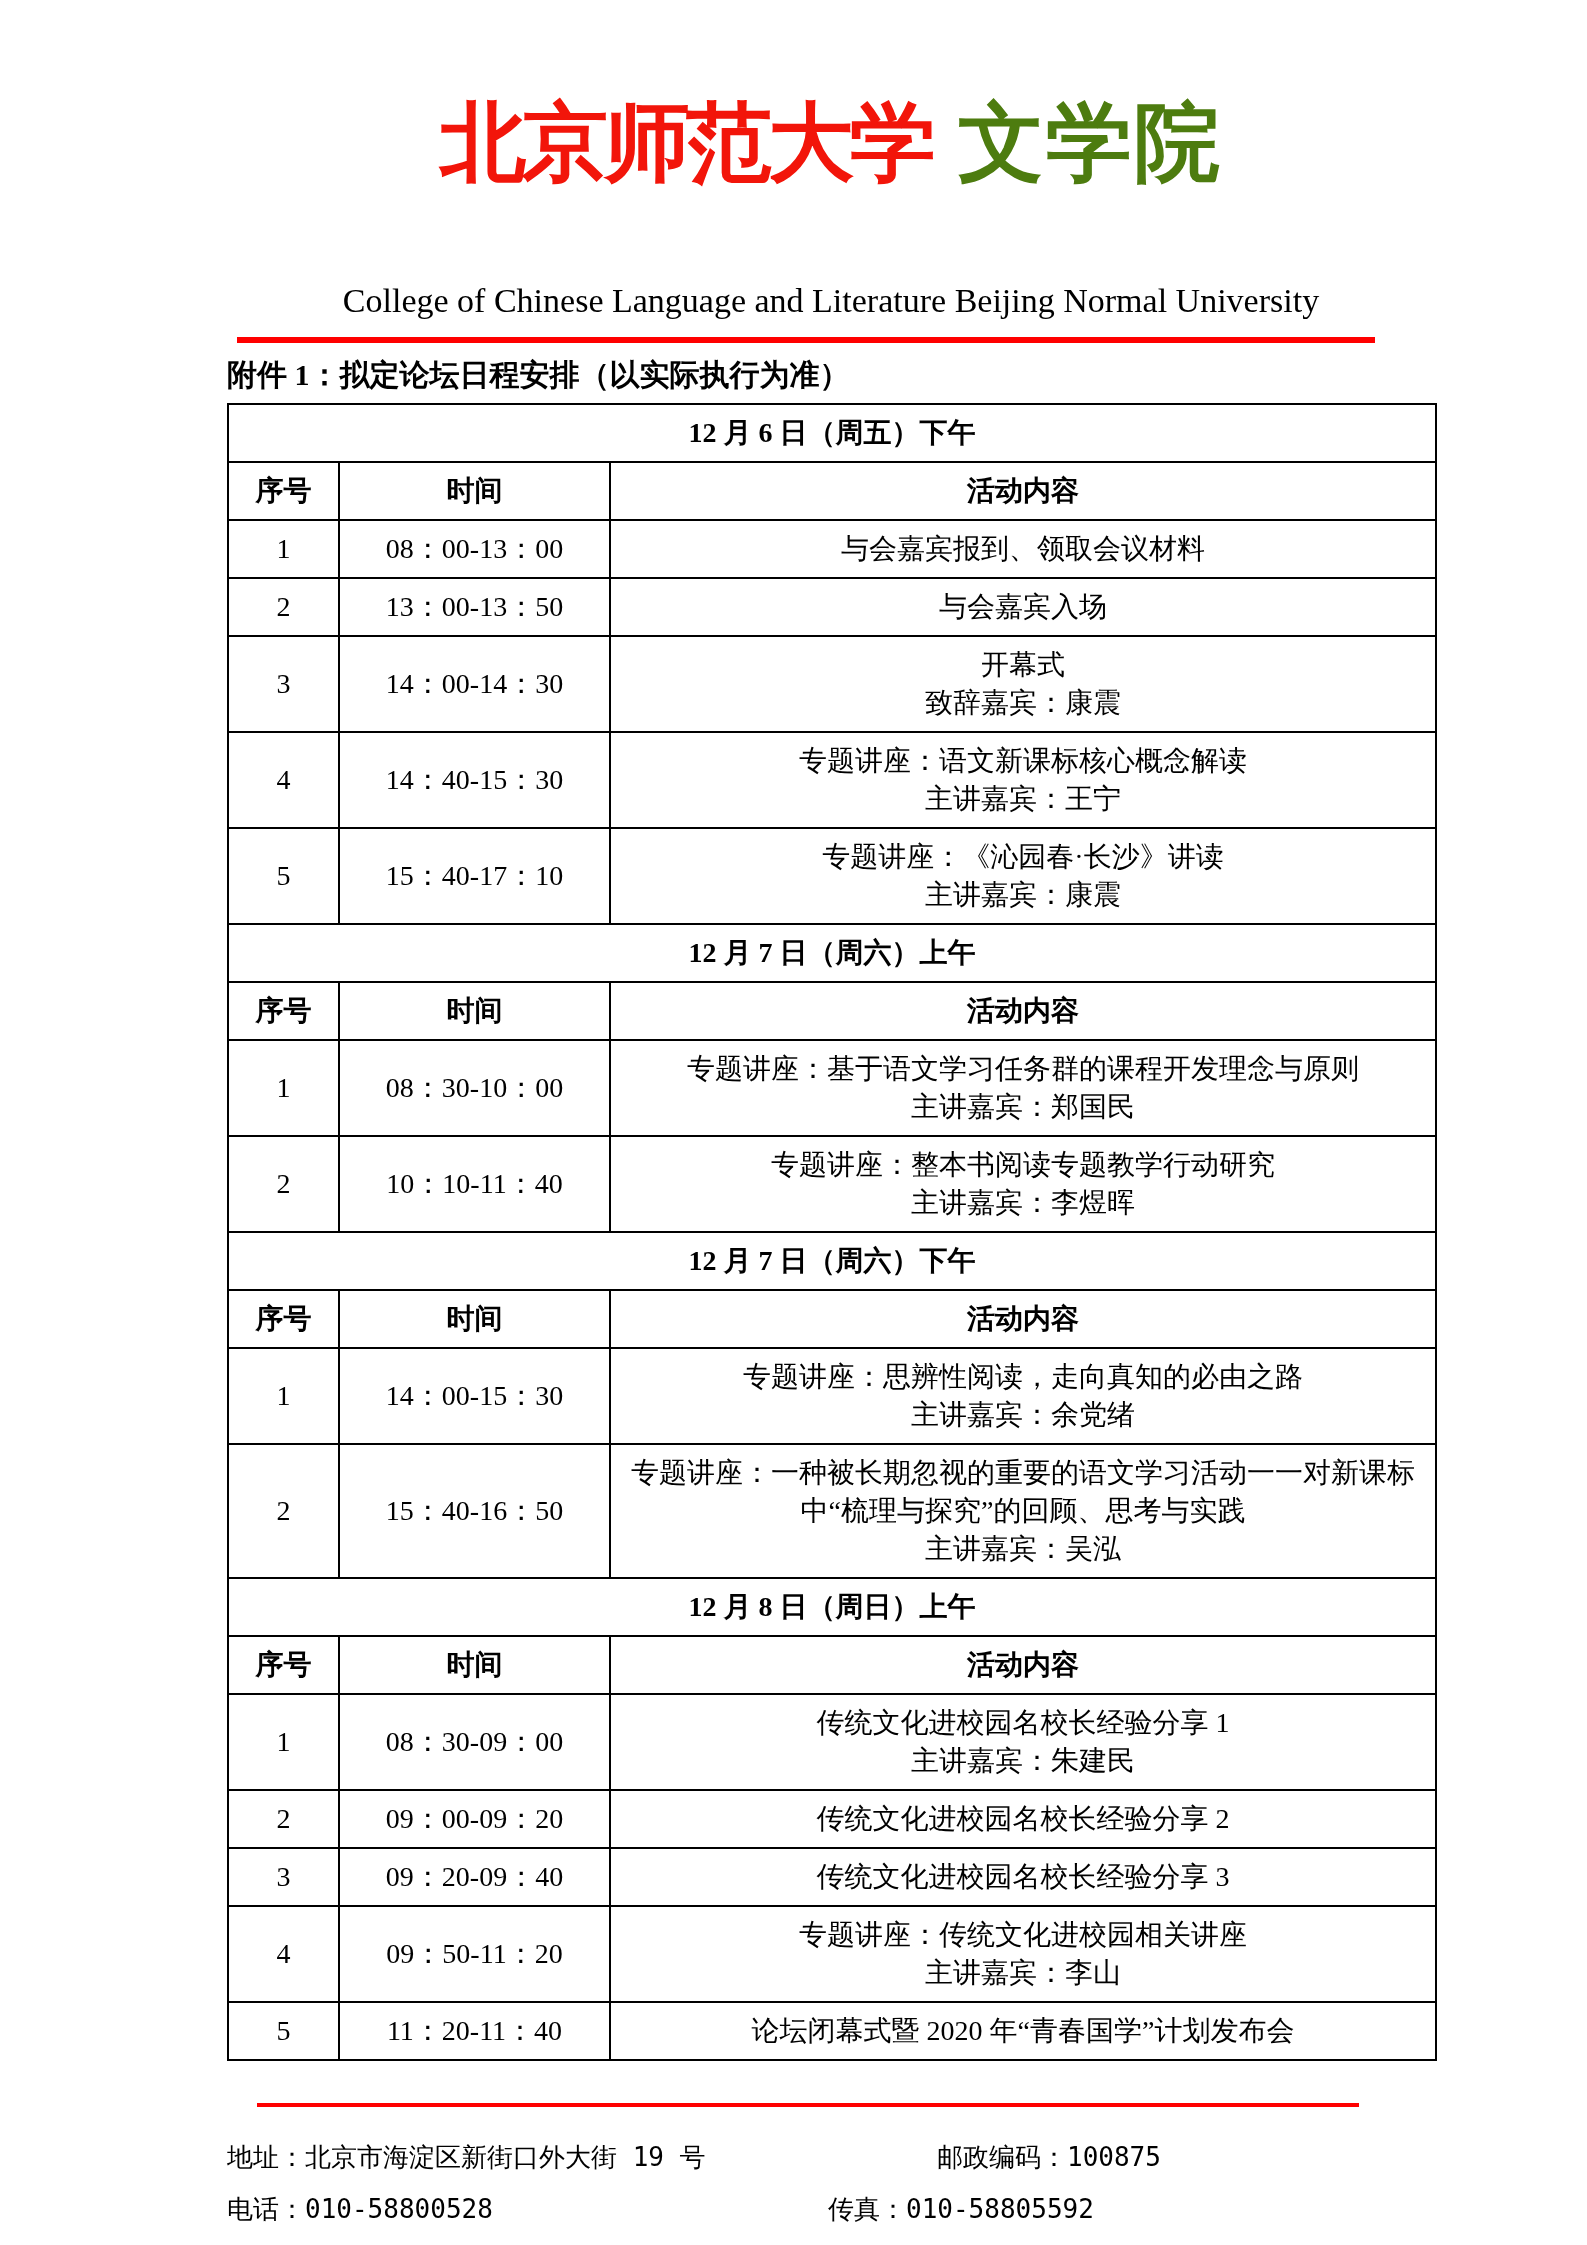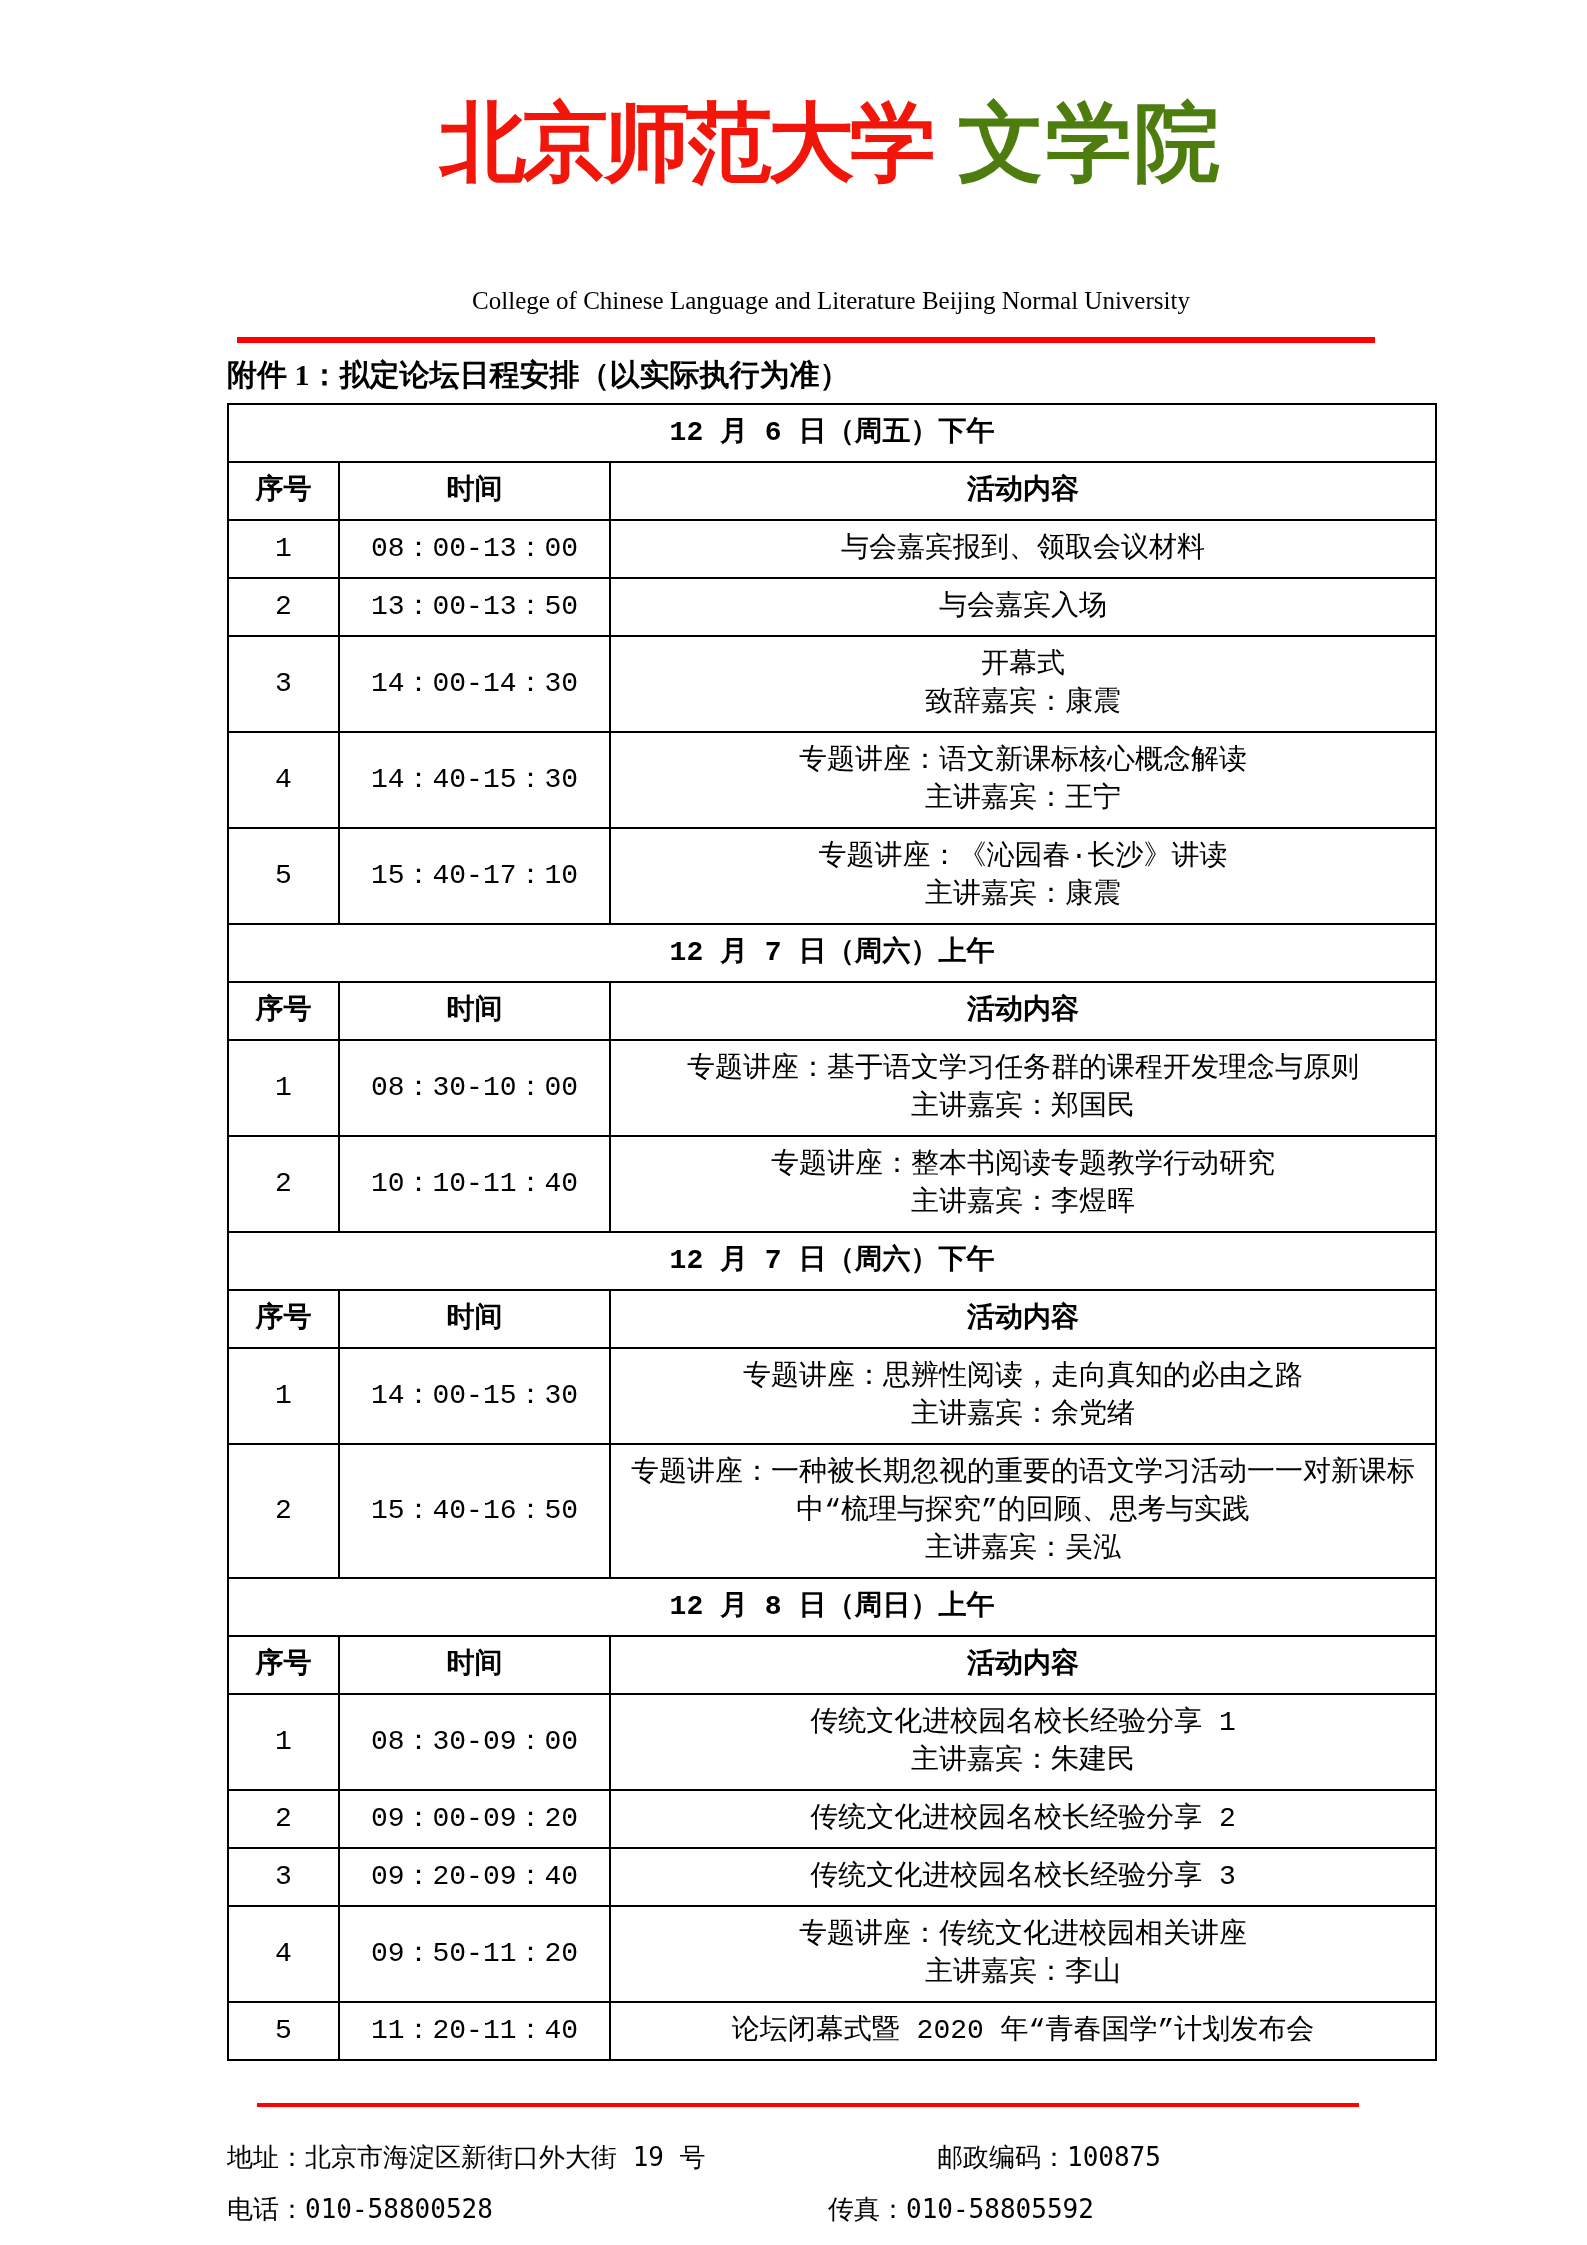--- a/index.html
+++ b/index.html
@@ -19,21 +19,21 @@
   .logo-calligraphy{
     font-size:86px;font-weight:bold;letter-spacing:-4px;
     font-family:"DejaVu Serif","Liberation Serif",serif;
   }
   .logo-college{
     font-size:86px;font-weight:bold;margin-left:26px;letter-spacing:2px;
     font-family:"Liberation Serif",serif;
   }
   .english-title{
     margin-top:58px;
-    font-size:25px;line-height:40px;
+    font-size:34px;line-height:40px;
     font-family:"Liberation Serif","DejaVu Serif",serif;
   }
   .red-rule{
     margin:16px 0 0 10px;width:1138px;height:6px;background:#ff0000;
   }
   
   .attachment-title{
     margin-top:13px;
     font-size:30px;font-weight:bold;line-height:38px;text-align:left;
   }
@@ -41,21 +41,20 @@
   table.schedule{
     margin-top:9px;border-collapse:collapse;table-layout:fixed;
     width:1208px;
   }
   table.schedule td{
     border:2px solid #000;
     text-align:center;vertical-align:middle;
     font-size:28px;line-height:38px;
     padding:9px 20px;
     overflow:hidden;
-    font-family:Liberation Mono, monospace;
   }
   td.section-header{
     font-weight:bold;font-size:29px;line-height:38px;padding:9px 6px;
   }
   td.col-header{
     font-weight:bold;font-size:29px;line-height:40px;
   }
   .content-line{line-height:38px;}
   
   .footer-rule{

